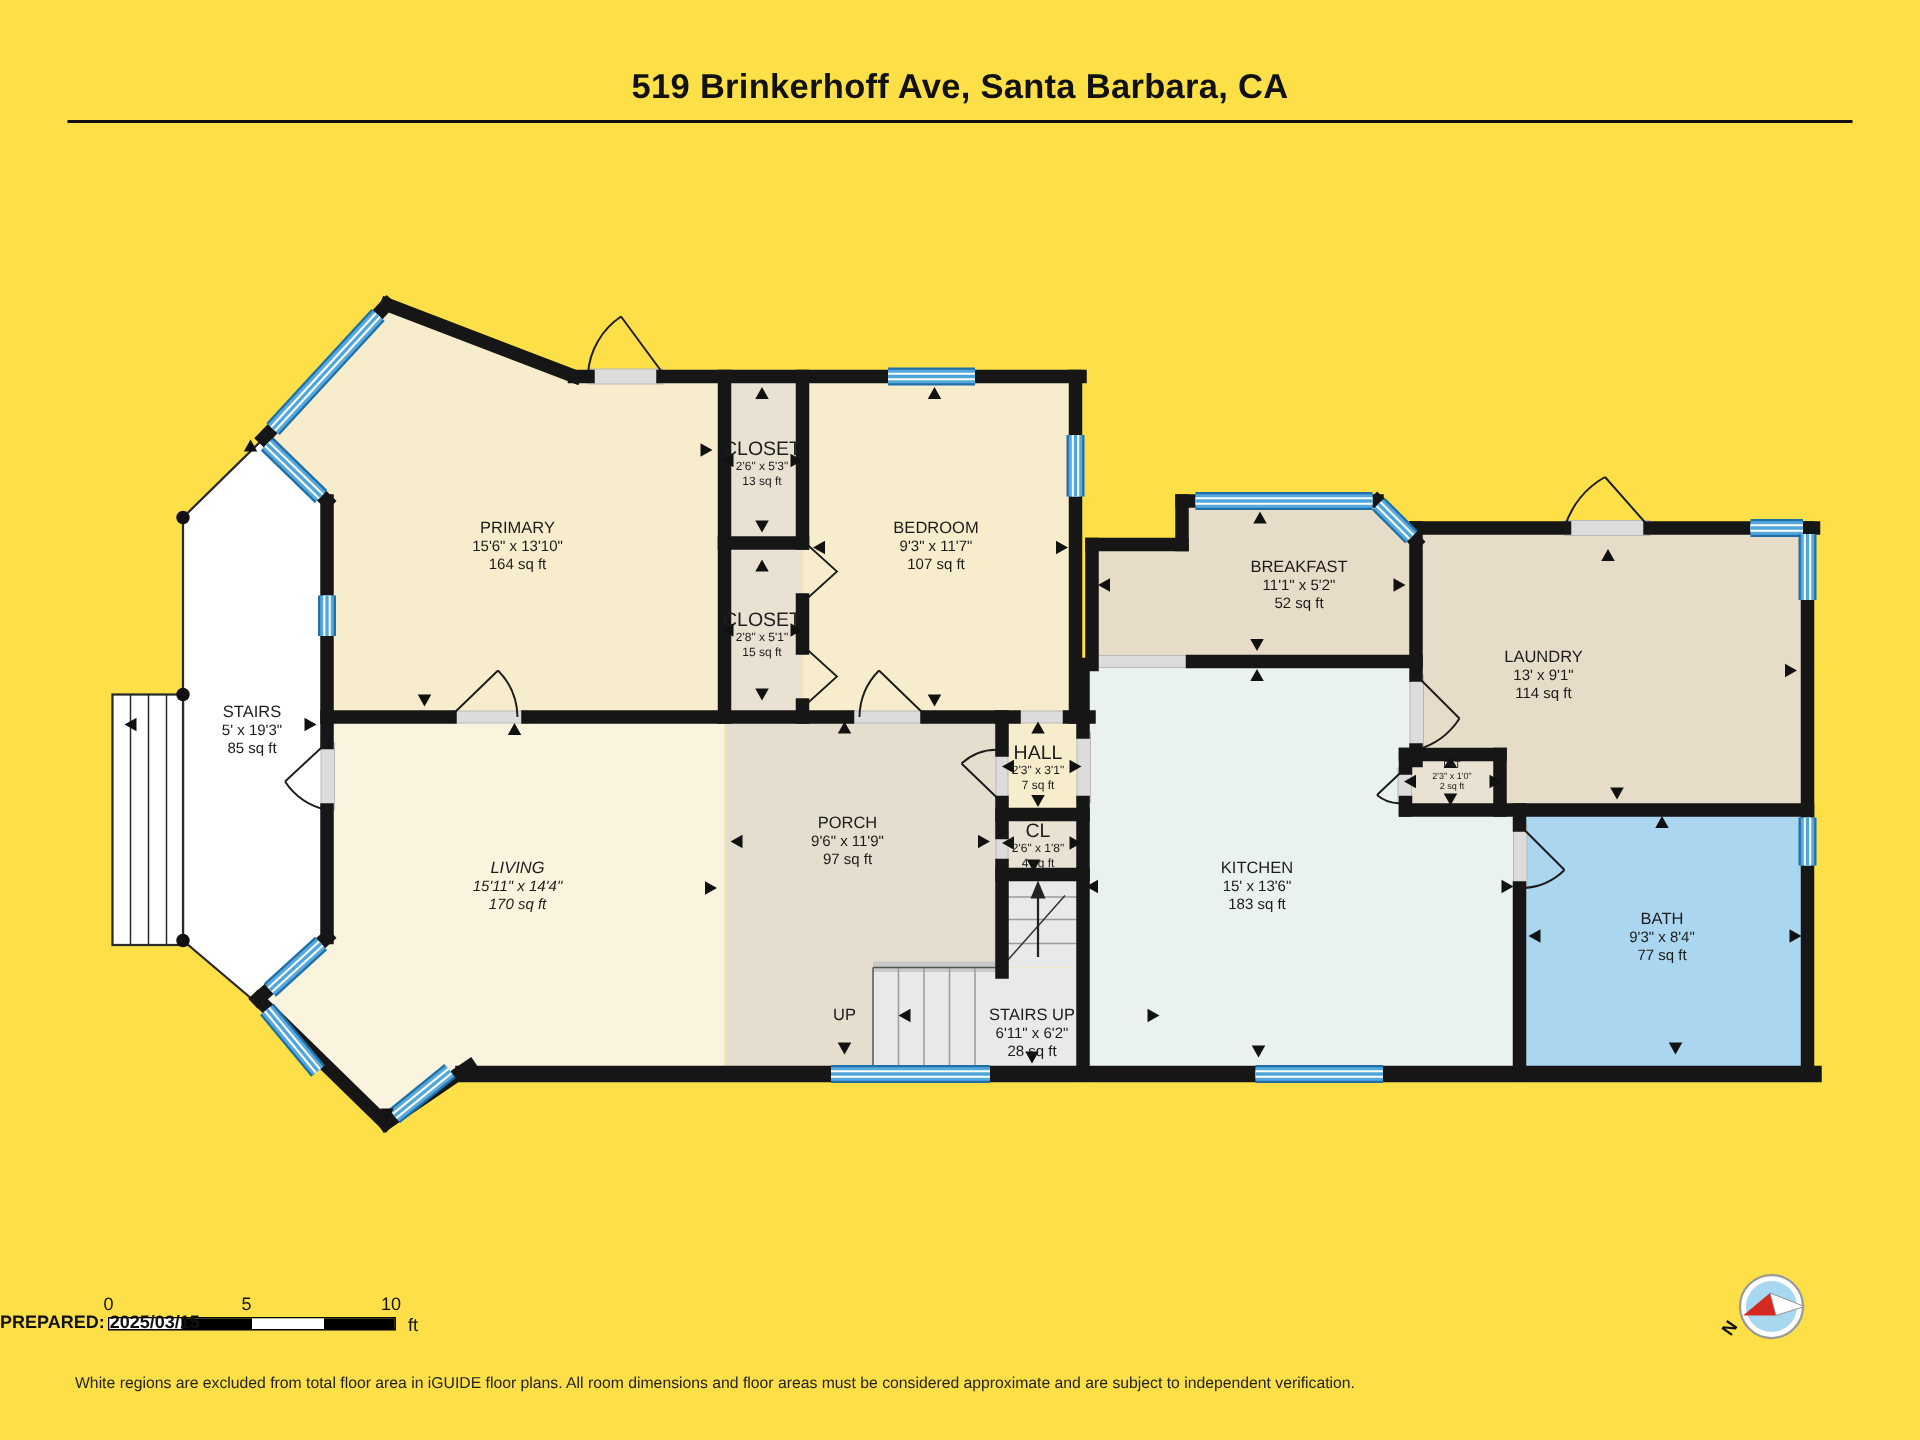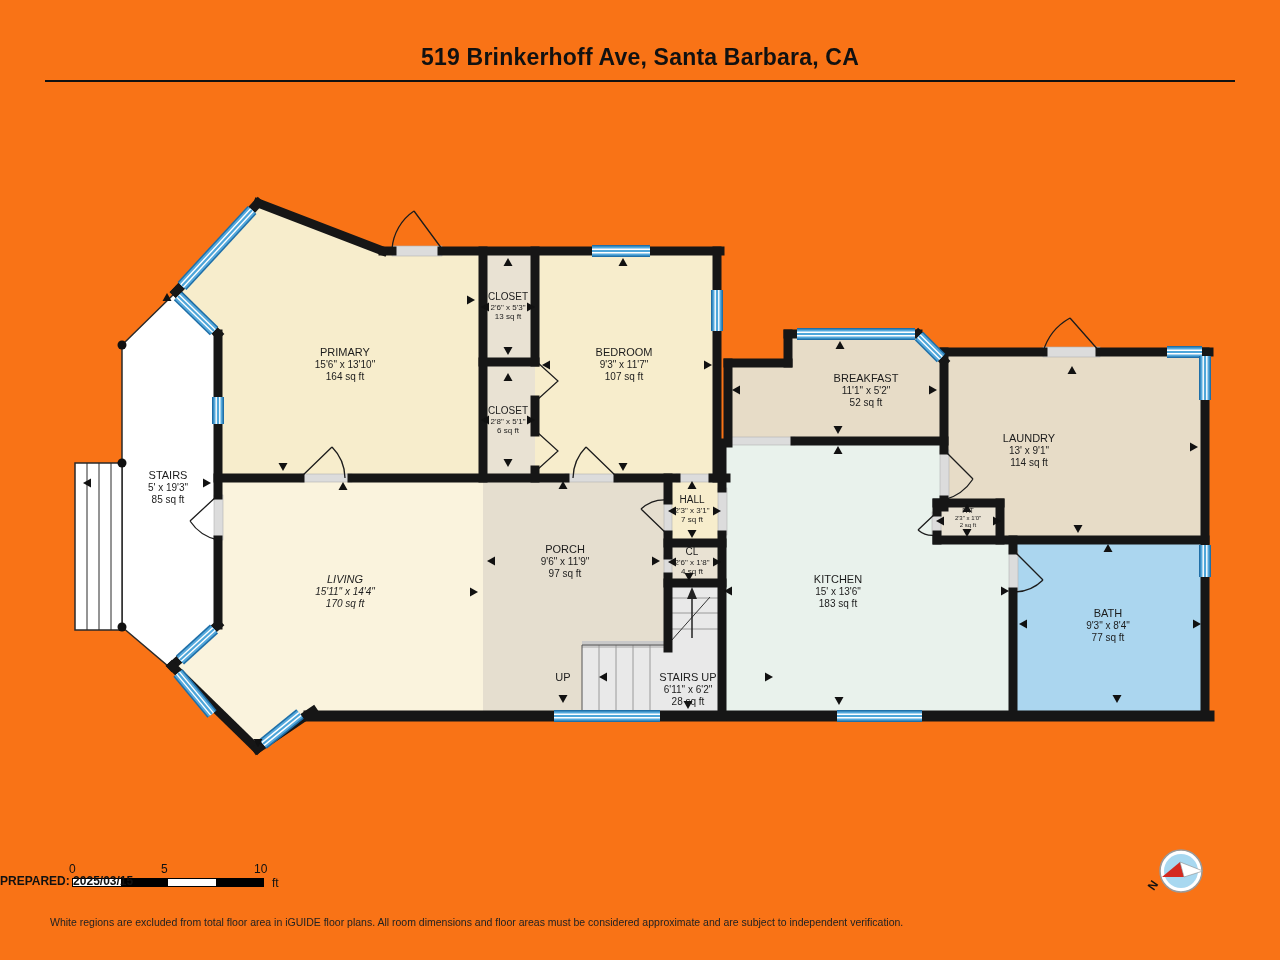--- a/index.html
+++ b/index.html
@@ -1,30 +1,30 @@
 <!DOCTYPE html>
 <html><head>
 <meta charset="utf-8">
 <style>
   html,body{margin:0;padding:0;background:#fff;}
-  .canvas{position:relative;width:1280px;height:960px;background:#f97316;overflow:hidden;
+  .canvas{position:relative;width:1280px;height:960px;background:#fde047;overflow:hidden;
           font-family:"Liberation Sans",sans-serif;color:#111;}
   .page-title{position:absolute;top:44px;left:0;width:100%;text-align:center;
               font-size:23px;font-weight:bold;letter-spacing:.2px;}
   .rule{position:absolute;left:45px;width:1190px;background:#111;}
   .rule.r1{top:80px;height:2px;}
   .subtitle{position:absolute;top:90px;left:0;width:100%;display:flex;justify-content:center;gap:14px;font-size:12.5px;}
   .subtitle .fl{font-weight:bold;}
   svg.plan{position:absolute;left:0;top:0;}
   .labels{position:absolute;inset:0;pointer-events:none;}
   .room-label{position:absolute;transform:translateX(-50%);text-align:center;
               color:#1c1c1c;white-space:nowrap;line-height:1.18;}
   .room-label .rn{font-size:11px;}
   .room-label .rd{font-size:10px;}
-  .room-label.sm .rn{font-size:10px;}
+  .room-label.sm .rn{font-size:13px;}
   .room-label.sm .rd{font-size:8px;}
   .room-label.xs .rn{font-size:6.5px;}
   .room-label.xs .rd{font-size:6px;}
   .up-label{position:absolute;transform:translateX(-50%);font-size:11px;color:#1c1c1c;}
   .scalebar{position:absolute;left:72px;top:862px;width:190px;}
   .scalebar .ticks{position:relative;height:16px;font-size:12px;}
   .scalebar .t0{position:absolute;left:-3px;top:0;}
   .scalebar .t5{position:absolute;left:89px;top:0;}
   .scalebar .t10{position:absolute;left:182px;top:0;}
   .scalebar .bar{display:flex;width:190px;height:7px;border:1px solid #000;}
@@ -312,21 +312,21 @@
         <div class="rd">164 sq ft</div>
     </div>
     <div class="room-label sm" style="left:508px;top:291px;">
       <div class="rn">CLOSET</div>
         <div class="rd">2'6" x 5'3"</div>
         <div class="rd">13 sq ft</div>
     </div>
     <div class="room-label sm" style="left:508px;top:405px;">
       <div class="rn">CLOSET</div>
         <div class="rd">2'8" x 5'1"</div>
-        <div class="rd">6 sq ft</div>
+        <div class="rd">15 sq ft</div>
     </div>
     <div class="room-label" style="left:624px;top:346px;">
       <div class="rn">BEDROOM</div>
         <div class="rd">9'3" x 11'7"</div>
         <div class="rd">107 sq ft</div>
     </div>
     <div class="room-label" style="left:866px;top:372px;">
       <div class="rn">BREAKFAST</div>
         <div class="rd">11'1" x 5'2"</div>
         <div class="rd">52 sq ft</div>

